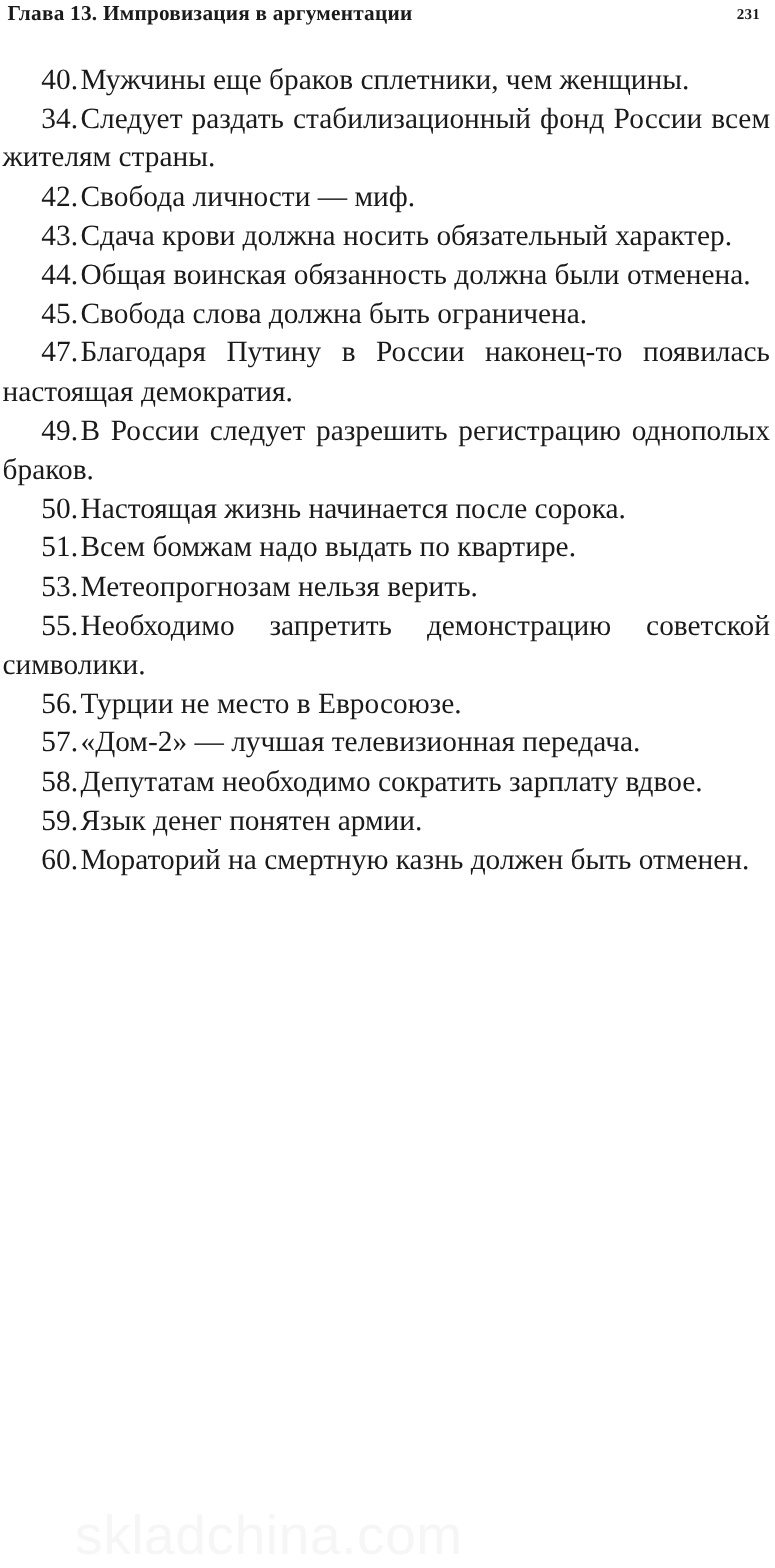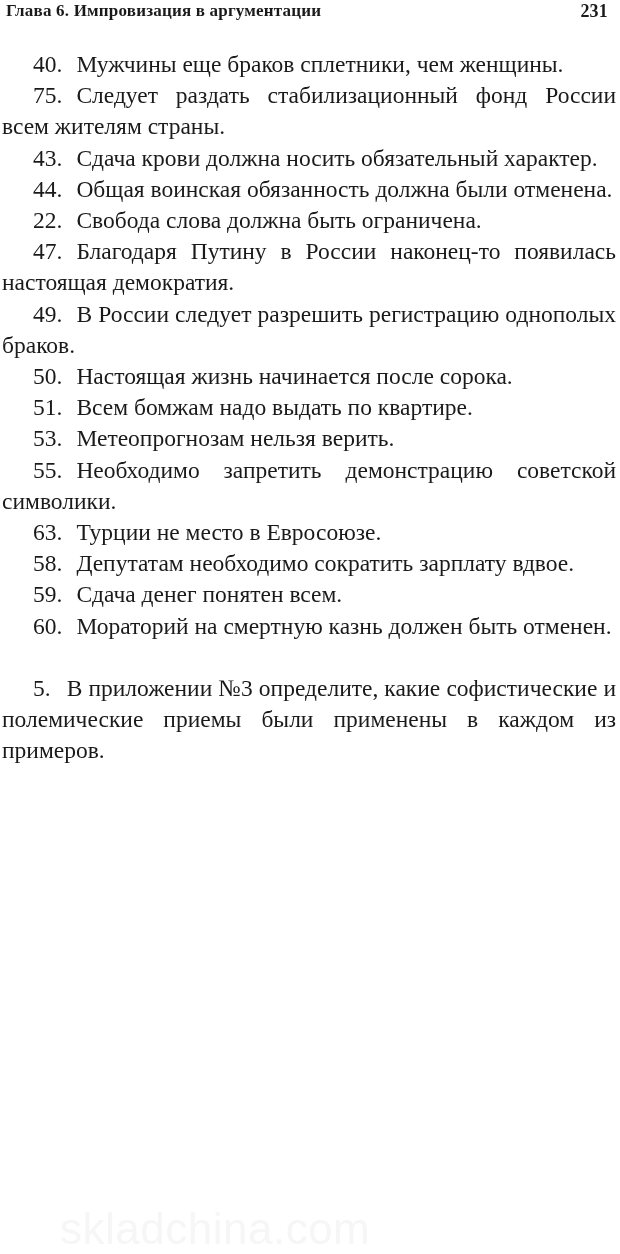--- a/index.html
+++ b/index.html
@@ -23,38 +23,38 @@
       height: 26px;
       display: flex;
       justify-content: space-between;
       align-items: flex-start;
       font-weight: bold;
       font-size: 17px;
       line-height: 22px;
       letter-spacing: 0.2px;
     }
     .running-head .page-num {
-      font-size: 18px;
+      font-size: 12px;
     }
     .body-text {
       position: absolute;
       top: 49px;
       left: 2px;
       width: 614px;
       font-size: 23.5px;
       line-height: 31.2px;
     }
     .item {
       margin: 0;
       text-indent: 31px;
       text-align: justify;
       text-align-last: left;
     }
     .item .num {
-      margin-right: 14px;
+      margin-right: 2px;
     }
     .task {
       margin-top: 31px;
       text-indent: 31px;
       text-align: justify;
       text-align-last: left;
     }
     .task .num {
       margin-right: 16px;
     }
@@ -66,39 +66,40 @@
       font-size: 44px;
       color: #f6f6f6;
       letter-spacing: 0.5px;
       line-height: 50px;
     }
   </style>
 </head>
 <body>
 
 <header class="running-head">
-  <span>Глава 6. Импровизация в аргументации</span>
+  <span>Глава 13. Импровизация в аргументации</span>
   <span class="page-num">231</span>
 </header>
 
 <main class="body-text">
   <div>
     <p class="item"><span class="num">40.</span><span>Мужчины еще браков сплетники, чем женщины.</span></p>
-    <p class="item"><span class="num">75.</span><span>Следует раздать стабилизационный фонд России всем жителям страны.</span></p>
+    <p class="item"><span class="num">34.</span><span>Следует раздать стабилизационный фонд России всем жителям страны.</span></p>
+    <p class="item"><span class="num">42.</span><span>Свобода личности — миф.</span></p>
     <p class="item"><span class="num">43.</span><span>Сдача крови должна носить обязательный характер.</span></p>
     <p class="item"><span class="num">44.</span><span>Общая воинская обязанность должна были отменена.</span></p>
-    <p class="item"><span class="num">22.</span><span>Свобода слова должна быть ограничена.</span></p>
+    <p class="item"><span class="num">45.</span><span>Свобода слова должна быть ограничена.</span></p>
     <p class="item"><span class="num">47.</span><span>Благодаря Путину в России наконец-то появилась настоящая демократия.</span></p>
     <p class="item"><span class="num">49.</span><span>В России следует разрешить регистрацию однополых браков.</span></p>
     <p class="item"><span class="num">50.</span><span>Настоящая жизнь начинается после сорока.</span></p>
     <p class="item"><span class="num">51.</span><span>Всем бомжам надо выдать по квартире.</span></p>
     <p class="item"><span class="num">53.</span><span>Метеопрогнозам нельзя верить.</span></p>
     <p class="item"><span class="num">55.</span><span>Необходимо запретить демонстрацию советской символики.</span></p>
-    <p class="item"><span class="num">63.</span><span>Турции не место в Евросоюзе.</span></p>
+    <p class="item"><span class="num">56.</span><span>Турции не место в Евросоюзе.</span></p>
+    <p class="item"><span class="num">57.</span><span>«Дом-2» — лучшая телевизионная передача.</span></p>
     <p class="item"><span class="num">58.</span><span>Депутатам необходимо сократить зарплату вдвое.</span></p>
-    <p class="item"><span class="num">59.</span><span>Сдача денег понятен всем.</span></p>
+    <p class="item"><span class="num">59.</span><span>Язык денег понятен армии.</span></p>
     <p class="item"><span class="num">60.</span><span>Мораторий на смертную казнь должен быть отменен.</span></p>
   </div>
 
-  <p class="task"><span class="num">5.</span><span>В приложении №3 определите, какие софистические и полемические приемы были применены в каждом из примеров.</span></p>
 </main>
 
 <div class="watermark">skladchina.com</div>
 
 </body></html>

